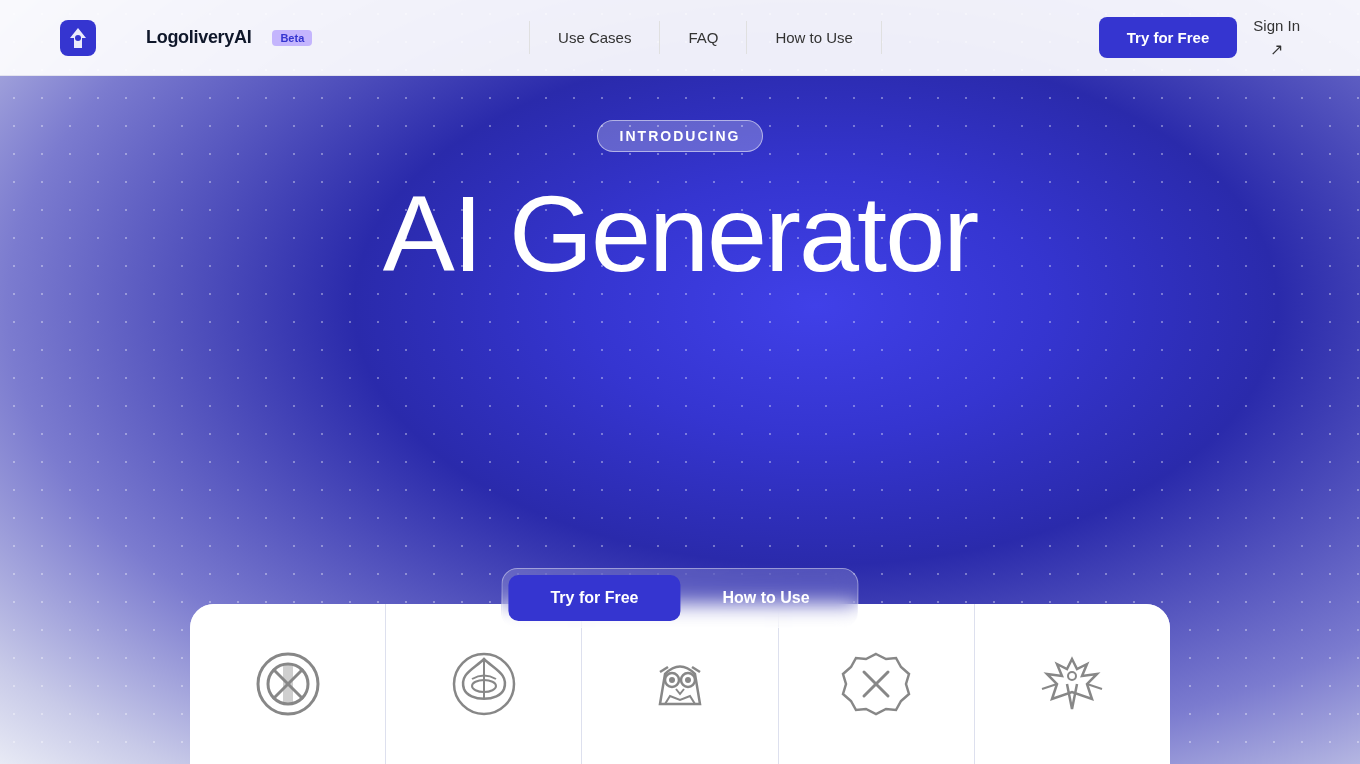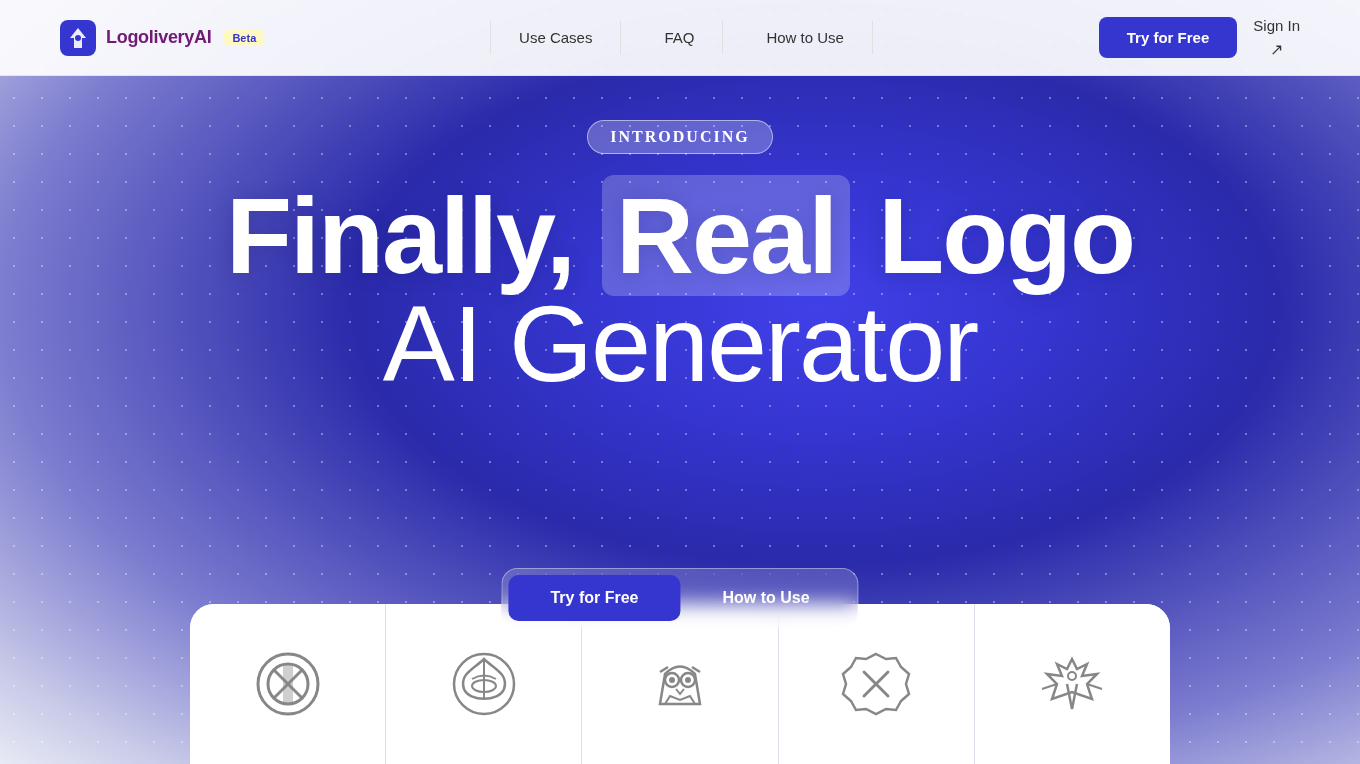--- a/index.html
+++ b/index.html
@@ -45,38 +45,39 @@
     }
 
     .logo-icon {
       width: 36px;
       height: 36px;
     }
 
     .logo-text {
       font-size: 18px;
       font-weight: 700;
-      color: #701a75;
+      color: #0f172a;
       letter-spacing: -0.3px;
+      margin-left: 40px;
     }
 
     .beta-badge {
-      background: #fef9c3;
+      background: #c4b5fd;
       color: #3535d0;
       font-size: 11px;
       font-weight: 600;
       padding: 2px 8px;
       border-radius: 4px;
-      margin-left: 3px;
+      margin-left: 11px;
     }
 
     .nav-links {
       display: flex;
       align-items: center;
-      gap: 15px;
+      gap: 0;
       margin-left: auto;
       margin-right: auto;
     }
 
     .nav-link {
       font-size: 15px;
       color: #333;
       text-decoration: none;
       padding: 8px 28px;
       border-right: 1px solid #e0e0e0;
@@ -123,27 +124,26 @@
       flex-direction: column;
       align-items: center;
       text-align: center;
       z-index: 5;
     }
 
     .introducing-badge {
       background: rgba(255,255,255,0.25);
       border: 1px solid rgba(255,255,255,0.5);
       color: #fff;
-      font-size: 16px;
+      font-size: 14px;
       font-weight: 600;
       letter-spacing: 2px;
       padding: 7px 22px;
       border-radius: 20px;
       margin-bottom: 28px;
-      font-family: Liberation Serif, serif;
     }
 
     .hero-title {
       color: #fff;
       font-size: 108px;
       font-weight: 800;
       line-height: 1.0;
       letter-spacing: -2px;
       text-shadow: 0 2px 20px rgba(0,0,60,0.15);
     }
@@ -265,23 +265,20 @@
       <a class="sign-in-link">
         <span>Sign In</span>
         <span class="arrow-icon">↗</span>
       </a>
     </div>
   </nav>
 
   <div class="hero-content">
     <div class="introducing-badge">INTRODUCING</div>
 
-    <div class="hero-title">
-      <span>Finally, </span><span class="real-highlight">Real</span><span> Logo</span>
-    </div>
     <div class="hero-title-line2">AI Generator</div>
   </div>
 
   <div class="cta-area">
     <button class="btn-cta-primary">Try for Free</button>
     <button class="btn-cta-secondary">How to Use</button>
   </div>
 
   <div class="logo-strip">
 

